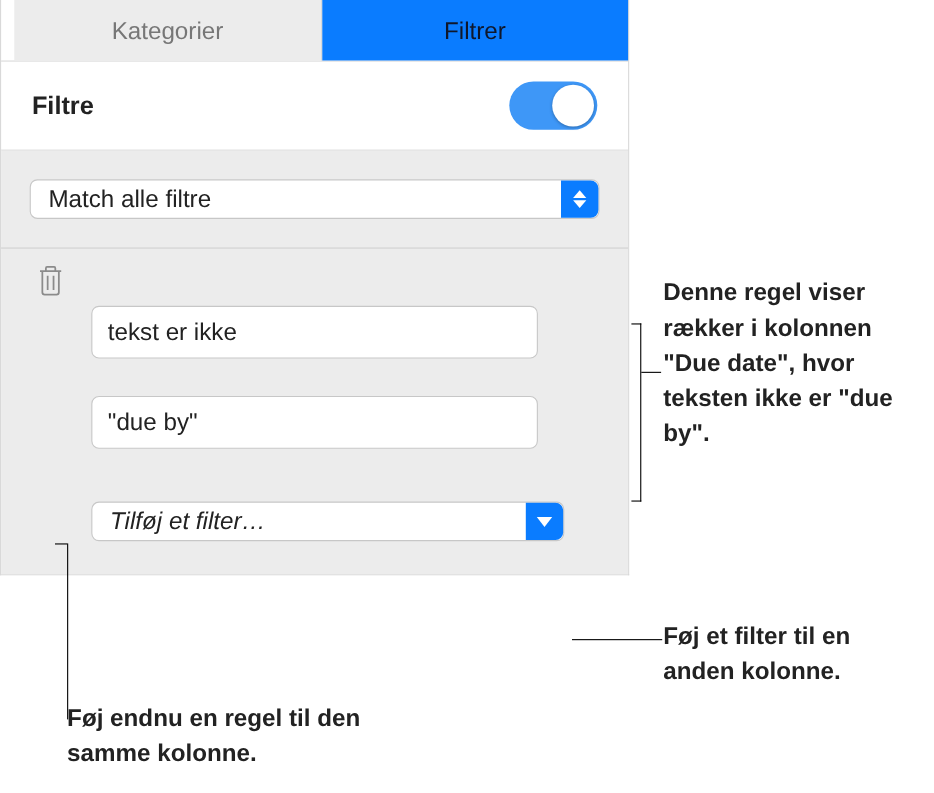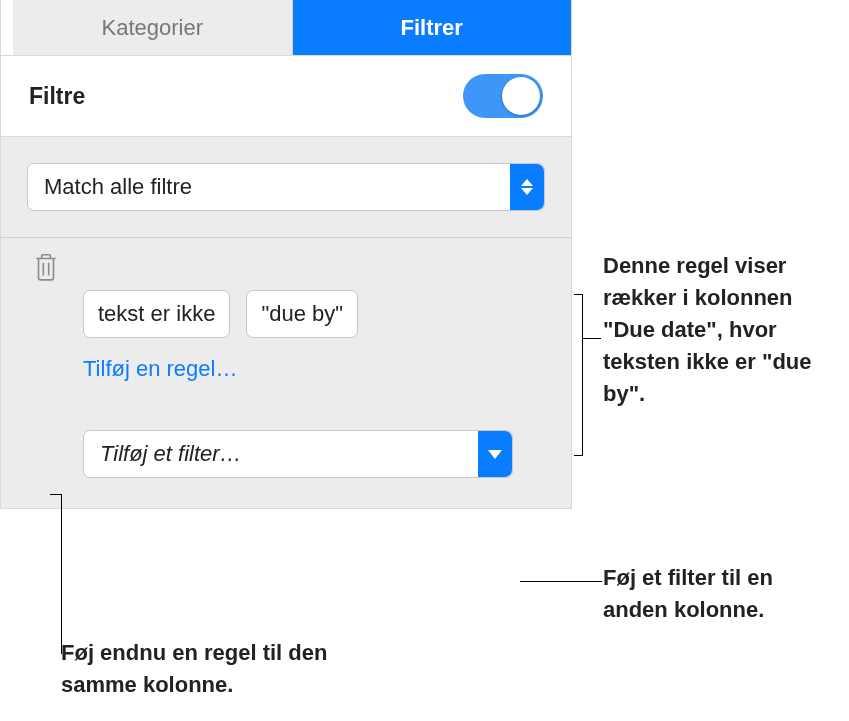--- a/index.html
+++ b/index.html
@@ -29,22 +29,22 @@
       justify-content: center;
       font-size: 22px;
       color: #777;
       background: #ececec;
       border-right: 1px solid #d4d4d4;
       cursor: pointer;
     }
     .tab:last-child { border-right: none; }
     .tab.active {
       background: #0a7cff;
-      color: #ffffff;
-      font-weight: 700;
+      color: #0f172a;
+      font-weight: 400;
     }
     .header-row {
       display: flex;
       align-items: center;
       justify-content: space-between;
       padding: 18px 28px 18px 28px;
       border-bottom: 1px solid #d9d9d9;
     }
     .header-title {
       font-size: 23px;
@@ -71,21 +71,21 @@
     }
     .body {
       background: #ececec;
       padding: 26px 26px 30px 26px;
     }
     .select-wrap {
       position: relative;
       background: #fff;
       border: 1px solid #c7c7c7;
       border-radius: 7px;
-      height: 48px;
+      height: 36px;
       display: flex;
       align-items: center;
       padding-left: 16px;
       font-size: 22px;
       color: #222;
     }
     .select-arrows {
       position: absolute;
       right: 0;
       top: 0;
@@ -122,23 +122,22 @@
       font-size: 22px;
       font-weight: 600;
       color: #222;
     }
     .trash svg { width: 26px; height: 30px; display:block; }
     .trash .st { stroke: #8b8b8b; stroke-width: 1.5; fill: none; }
     .fields {
       padding-left: 56px;
       padding-right: 56px;
       display: flex;
-      flex-direction: row;
-      gap: 16px;
-      align-items: flex-end;
+      flex-direction: column;
+      gap: 34px;
     }
     .field-box {
       background: #fff;
       border: 1px solid #c7c7c7;
       border-radius: 7px;
       height: 48px;
       display: flex;
       align-items: center;
       padding: 0 14px;
       font-size: 22px;
@@ -229,21 +228,20 @@
 
     <div class="fields">
       <div class="field-box">
         <span>tekst er ikke</span>
       </div>
       <div class="field-box">
         <span>"due by"</span>
       </div>
     </div>
 
-    <div class="add-rule">Tilføj en regel…</div>
 
     <div class="filter-add-wrap">
       <div class="select-wrap">
         <span>Tilføj et filter…</span>
         <div class="select-arrows">
           <div class="single-arrow-down"></div>
         </div>
       </div>
     </div>
   </div>

